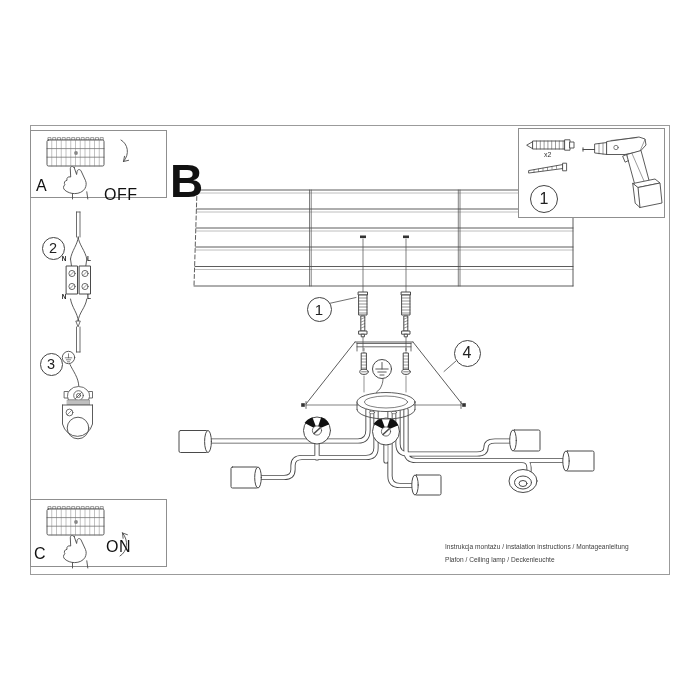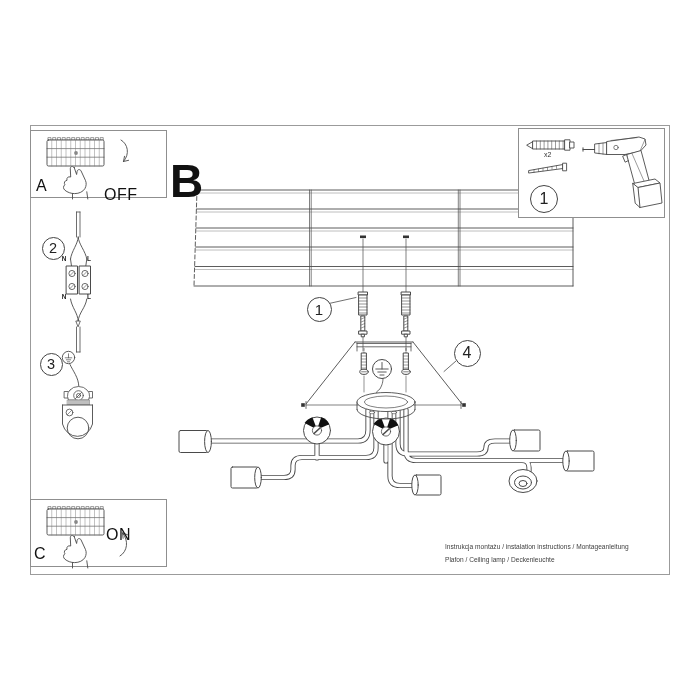--- a/index.html
+++ b/index.html
@@ -211,21 +211,21 @@
           <path d="M20.75,9 V35 M25.5,9 V35 M30.25,9 V35 M35,9 V35 M39.75,9 V35 M44.5,9 V35 M49.25,9 V35 M54,9 V35 M58.75,9 V35 M63.5,9 V35 M68.25,9 V35" stroke="#777" stroke-width="0.45"></path>
           <circle cx="45" cy="22" r="1.9" fill="#888" stroke="none"></circle>
         </g>
         <path d="M43.2,36.5 c-1.4,-2 -4,-1.2 -3.9,1.3 l0.4,8.2 c-2.7,-0.8 -4.4,1 -3.7,3.3 c-2.5,0.3 -3.3,2.7 -2.1,4.5 c-1.9,1.3 -1.8,3.9 0,5.4 c2.5,2.1 6,3.4 9.8,3.4 c4.4,0 8.4,-1.9 10.2,-5 c1.5,-2.6 1.7,-5.7 0.5,-8.3 l-4.3,-9.3 c-1,-2.1 -3.6,-1.8 -4,0.5 l-0.5,3 -2.4,-7 Z" fill="#fff"></path>
         <path d="M41.5,62.5 V68 M55.8,60.8 L56.8,68"></path>
         <path d="M89,56 C96.5,51.5 98,40.5 91.5,33 M91.5,33 L96.4,34.7 M91.5,33 L92.1,38.3"></path>
       </g>
     </svg>
   </div>
   <div class="lbl" style="left:34px;top:545px;">C</div>
-  <div class="lbl" style="left:106px;top:526px;letter-spacing:0.5px;">ON</div>
+  <div class="lbl" style="left:106px;top:538px;letter-spacing:0.5px;">ON</div>
 
   <div class="box" style="left:518px;top:128px;width:147px;height:90px;">
     <svg width="147" height="90" viewBox="0 0 147 90">
       <g stroke="#4a4a4a" stroke-width="0.9" fill="none" stroke-linecap="round" stroke-linejoin="round">
         <g>
           <path d="M8,16 L14,12.5 L14,19.5 Z" fill="#fff"></path>
           <rect x="14" y="12" width="32" height="8" fill="#fff"></rect>
           <path d="M17.5,12 V20 M21.3,12 V20 M25.1,12 V20 M28.9,12 V20 M32.7,12 V20 M36.5,12 V20 M40.3,12 V20 M44.1,12 V20" stroke-width="0.55"></path>
           <rect x="46" y="10.8" width="5" height="10.4" fill="#fff"></rect>
           <rect x="51" y="13" width="4" height="6" fill="#fff"></rect>

